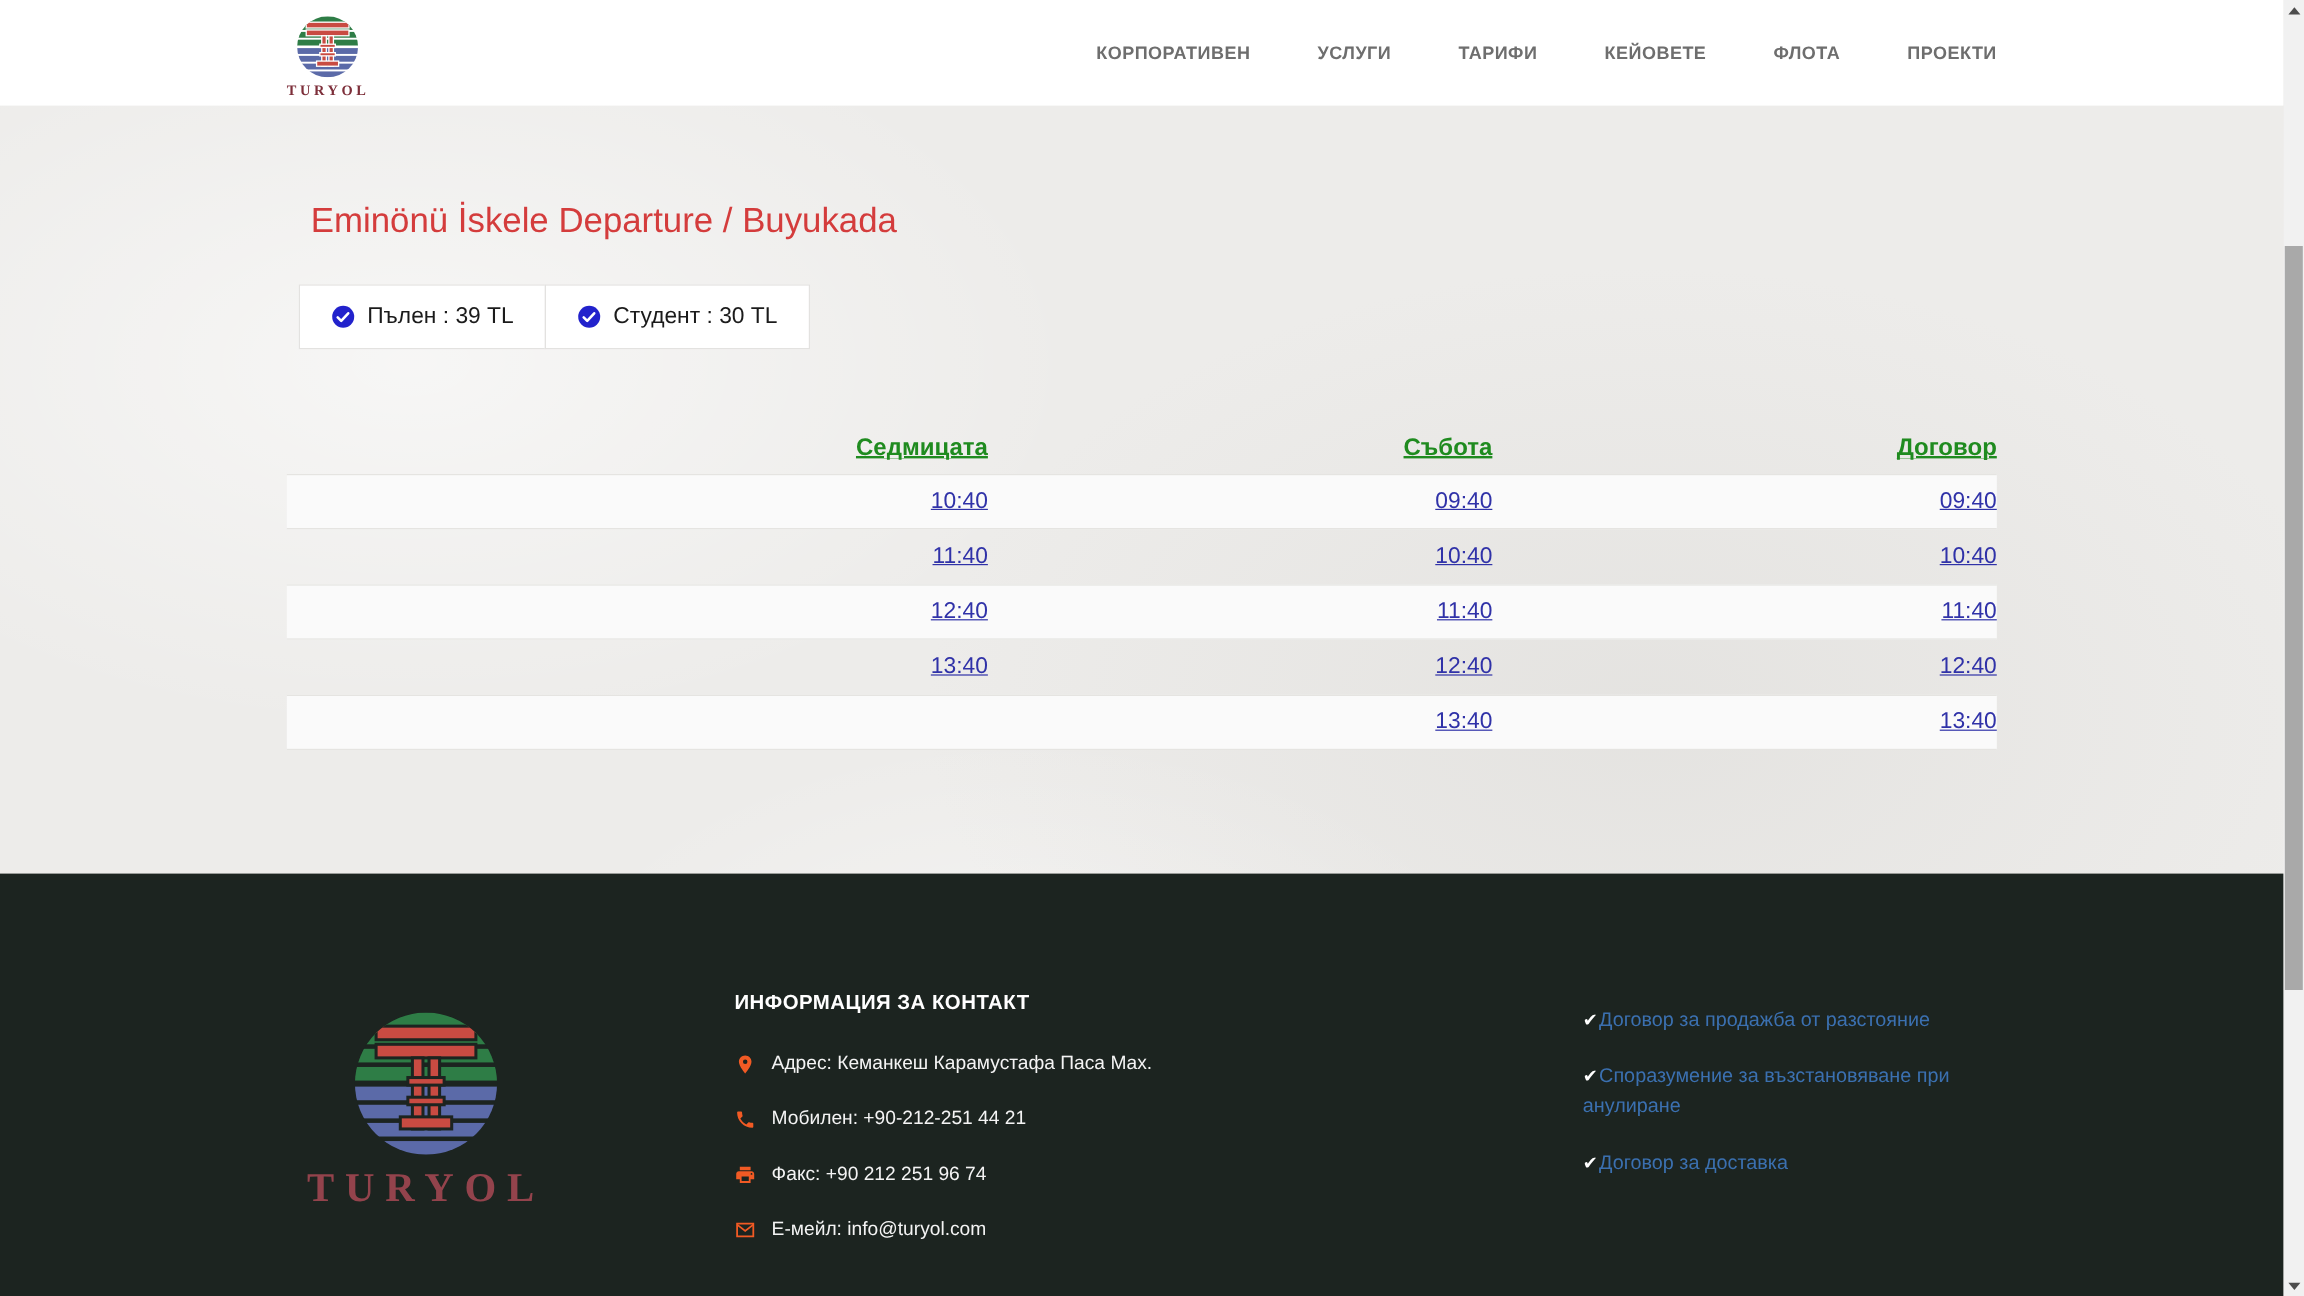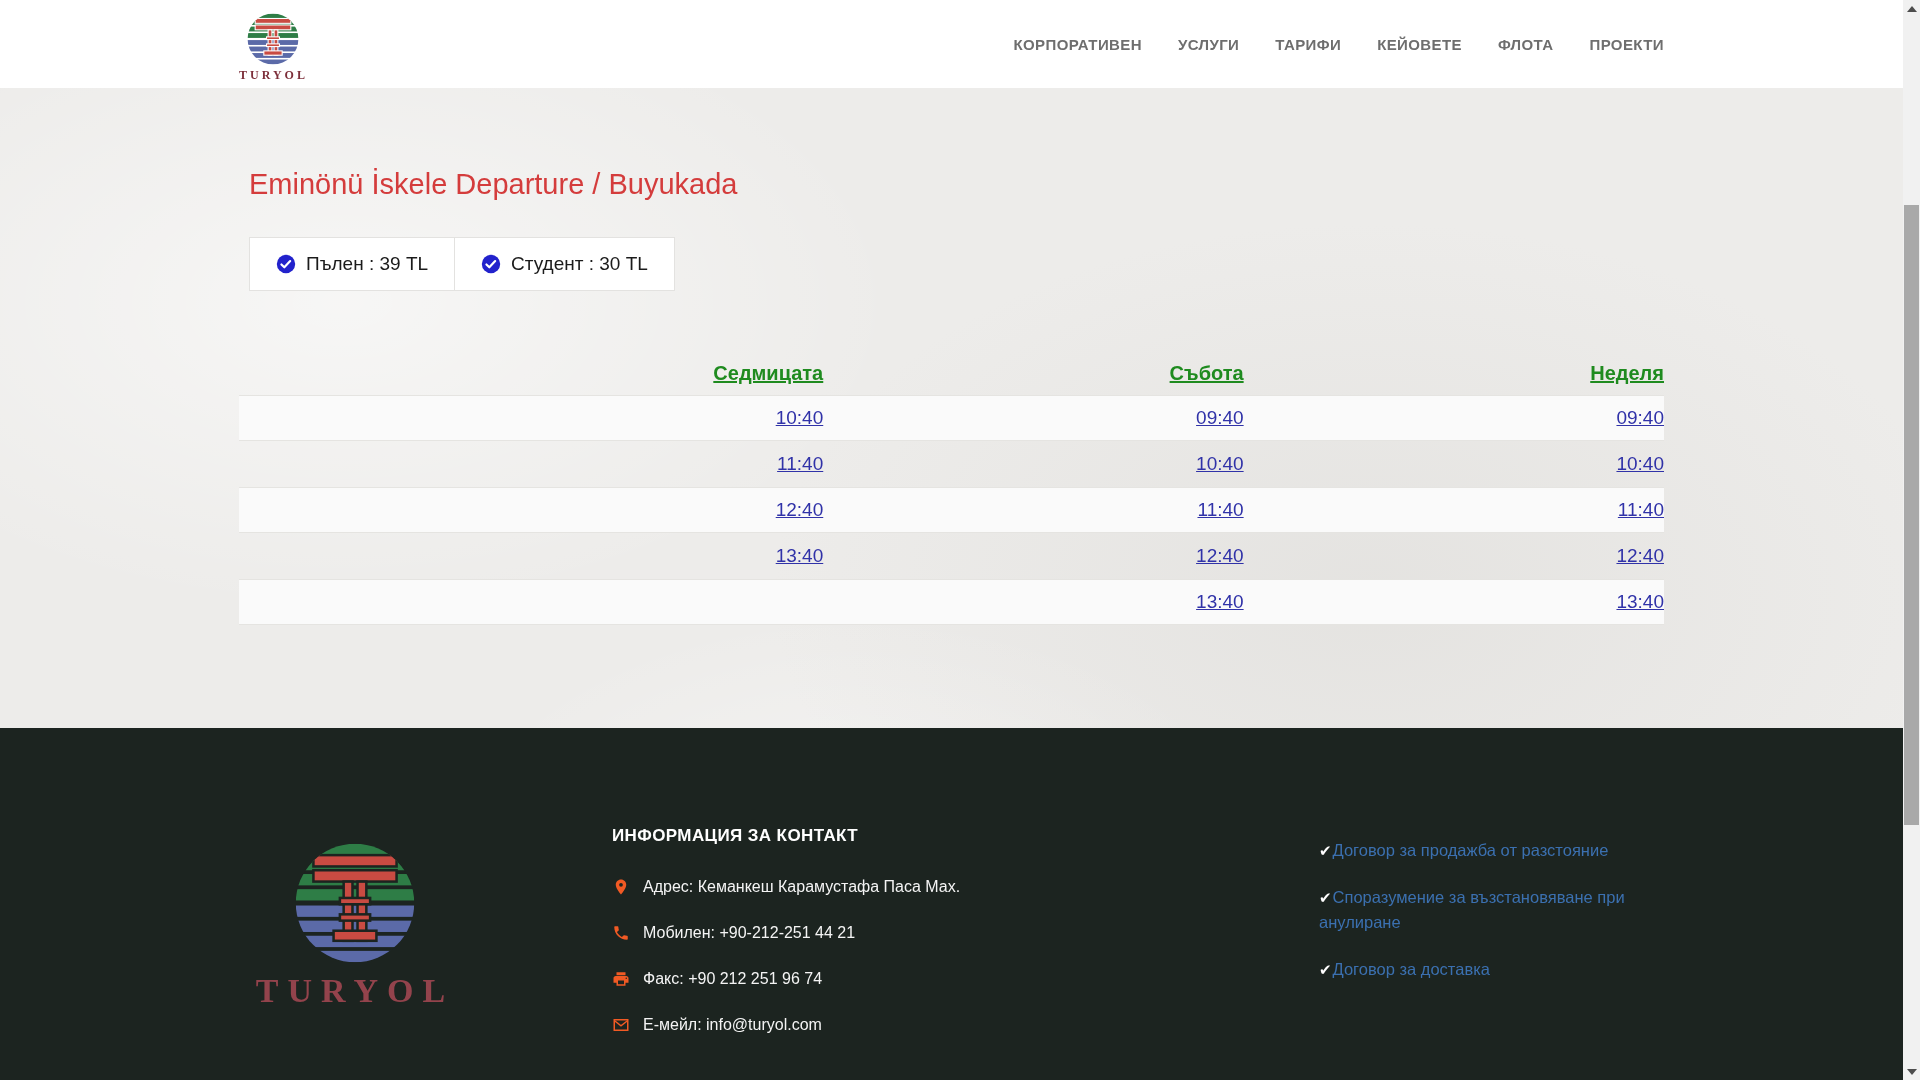--- a/index.html
+++ b/index.html
@@ -18,26 +18,26 @@
   }
   .container { width:1425px; margin:0 auto; position:relative; }
 
   
   .site-header { height:88px; background:#ffffff; position:relative; z-index:2; }
   .site-header .container { height:88px; display:flex; align-items:center; justify-content:space-between; }
   .brand { display:flex; flex-direction:column; align-items:center; cursor:pointer; padding-top:6px; }
   .brand svg { width:54px; height:54px; display:block; }
   .brand-text { font-family:"Liberation Serif", serif; font-weight:bold; font-size:12px;
     letter-spacing:3px; color:#7d2f3a; margin-top:2px; }
-  .main-nav { display:flex; gap:36px; align-items:center; }
+  .main-nav { display:flex; gap:56px; align-items:center; }
   .nav-item { font-size:15px; font-weight:bold; letter-spacing:.4px; color:#6e6e6e; cursor:pointer; }
 
   
   .main-area { height:640px; position:relative; }
-  .page-title { padding-top:80px; margin-left:10px; font-size:29px; font-weight:400; color:#d43c3c; }
+  .page-title { padding-top:80px; margin-left:20px; font-size:29px; font-weight:400; color:#d43c3c; }
 
   .fare-group { display:flex; margin-top:36px; margin-left:10px; }
   .fare-badge { background:#fff; border:1px solid #e3e2e0; height:54px; display:flex;
     align-items:center; padding:0 26px; gap:10px; }
   .fare-badge + .fare-badge { margin-left:-1px; }
   .fare-badge .check-circle { width:20px; height:20px; flex:0 0 auto; }
   .fare-label { font-size:19px; color:#1b1b1b; }
 
   .schedule { margin-top:60px; }
   .sched-row { display:flex; align-items:center; height:46px; }
@@ -136,21 +136,21 @@
             <path d="M6.5 12.5l3.5 3.5 7-7.5" fill="none" stroke="#ffffff" stroke-width="2.6" stroke-linecap="round" stroke-linejoin="round"></path>
           </svg>
           <span class="fare-label">Студент : 30 TL</span>
         </div>
       </div>
 
       <div class="schedule">
         <div class="sched-row sched-head">
           <div class="sched-cell c0">Седмицата</div>
           <div class="sched-cell c1">Събота</div>
-          <div class="sched-cell c2">Неделя</div>
+          <div class="sched-cell c2">Договор</div>
         </div>
         <div class="sched-row striped">
           <div class="sched-cell c0">10:40</div>
           <div class="sched-cell c1">09:40</div>
           <div class="sched-cell c2">09:40</div>
         </div>
         <div class="sched-row">
           <div class="sched-cell c0">11:40</div>
           <div class="sched-cell c1">10:40</div>
           <div class="sched-cell c2">10:40</div>

